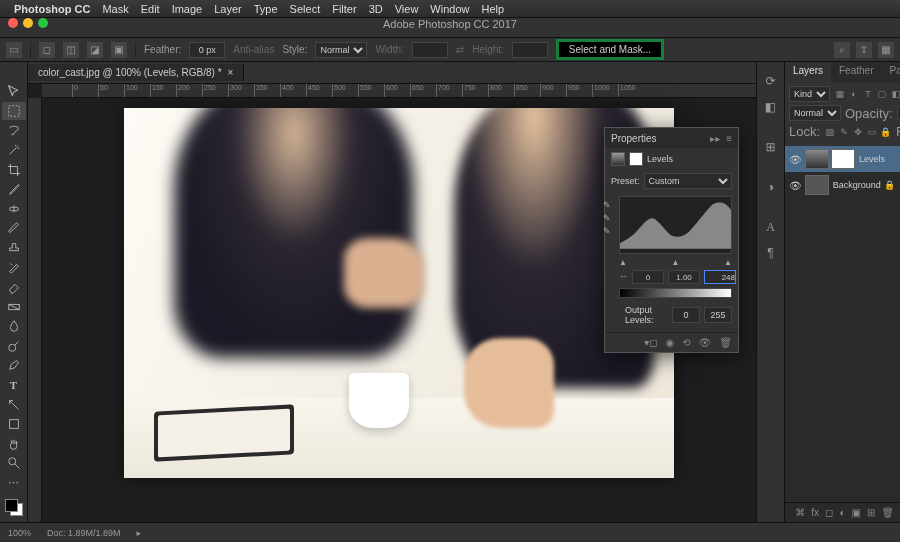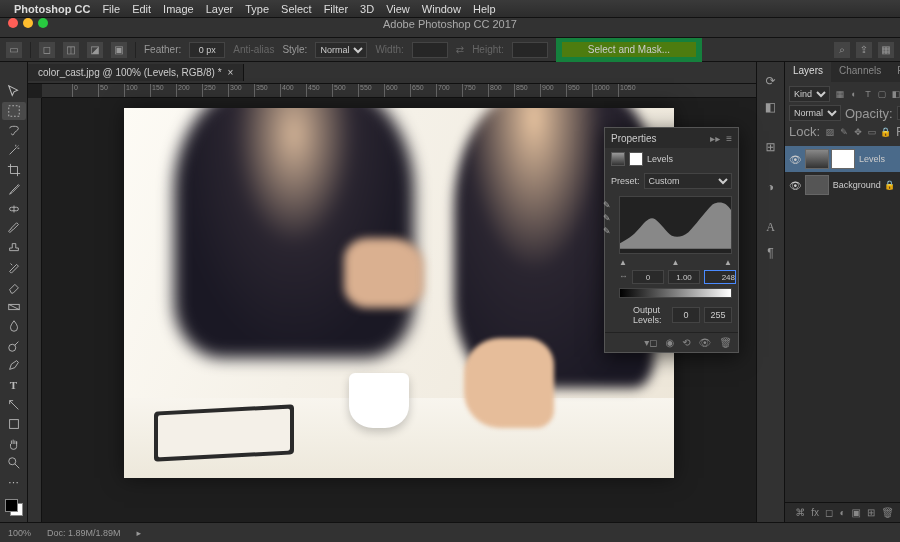--- a/index.html
+++ b/index.html
@@ -15,21 +15,21 @@
 .traffic { display: flex; gap: 5px; margin-left: 8px; }
 .traffic span { width: 10px; height: 10px; border-radius: 50%; }
 .tr-close { background: #ff5f57; } .tr-min { background: #ffbd2e; } .tr-max { background: #28c940; }
 .title-text { position: absolute; left: 50%; transform: translateX(-50%); font-size: 11px; color: #aaa; }
 
 
 .options-bar { height: 24px; background: #323232; display: flex; align-items: center; padding: 0 6px; gap: 8px; border-bottom: 1px solid #111; font-size: 10px; color: #999; }
 .opt-icon { width: 16px; height: 16px; background: #444; display: flex; align-items: center; justify-content: center; font-size: 10px; }
 .opt-sep { width: 1px; height: 16px; background: #222; }
 .opt-input { width: 36px; height: 16px; background: #2a2a2a; border: 1px solid #444; color: #ccc; font-size: 9px; text-align: center; }
-.opt-button { background: #4d7c0f; border: 6px solid #15803d; color: #ccc; font-size: 10px; padding: 2px 26px; cursor: pointer; }
+.opt-button { background: #000000; border: 3px solid #15803d; color: #ccc; font-size: 10px; padding: 2px 10px; cursor: pointer; }
 .opt-select { background: #2a2a2a; border: 1px solid #444; color: #ccc; font-size: 9px; height: 16px; }
 .opt-right { margin-left: auto; display: flex; gap: 6px; }
 
 
 .workspace { display: flex; height: 460px; }
 
 
 .toolbox { width: 28px; background: #323232; display: flex; flex-direction: column; padding-top: 20px; border-right: 1px solid #111; }
 .tool { width: 24px; height: 20px; margin: 0 auto 1px; display: flex; align-items: center; justify-content: center; color: #bbb; cursor: pointer; font-size: 11px; border-radius: 2px; }
 .tool svg { width: 14px; height: 14px; fill: #bbb; stroke: #bbb; }
@@ -111,21 +111,21 @@
 
 
 .status-bar { height: 20px; background: #323232; display: flex; align-items: center; padding: 0 8px; font-size: 9px; color: #999; gap: 16px; border-top: 1px solid #111; }
 </style>
 </head>
 <body>
 
 <div class="mac-menu">
   <span class="apple"></span>
   <span class="item" style="font-weight:600">Photoshop CC</span>
-  <span class="item">File</span>
+  <span class="item">Mask</span>
   <span class="item">Edit</span>
   <span class="item">Image</span>
   <span class="item">Layer</span>
   <span class="item">Type</span>
   <span class="item">Select</span>
   <span class="item">Filter</span>
   <span class="item">3D</span>
   <span class="item">View</span>
   <span class="item">Window</span>
   <span class="item">Help</span>
@@ -329,21 +329,21 @@
     <div style="height:10px"></div>
     <div class="strip-icon">◑</div>
     <div style="height:10px"></div>
     <div class="strip-icon" style="font-family:serif">A</div>
     <div class="strip-icon">¶</div>
   </div>
 
   <div class="panels">
     <div class="panel-tabs">
       <span class="panel-tab active">Layers</span>
-      <span class="panel-tab">Channels</span>
+      <span class="panel-tab">Feather</span>
       <span class="panel-tab">Paths</span>
 
     </div>
     <div class="layer-controls">
       <div class="layer-row">
         <select class="mini-select" style="max-width:44px"><option>Kind</option></select>
         <div class="filter-icons">
           <span>▦</span>
           <span>◐</span>
           <span>T</span>
@@ -435,21 +435,21 @@
     <span>▲</span>
     <span>▲</span>
   </div>
   <div class="histo-inputs" style="margin-left:14px">
     <span style="font-size:9px;color:#888">↔</span>
     <input value="0" style="">
     <input value="1.00" style="">
     <input class="active" value="248" style="">
   </div>
   <div class="gradient-bar" style="margin-left:14px"></div>
-  <div class="prop-row" style="margin-left:22px">
+  <div class="prop-row" style="margin-left:14px">
     <span>Output Levels:</span>
     <input class="opt-input" style="width: 28px;" value="0">
     <input class="opt-input" style="width: 28px;" value="255">
   </div>
   <div class="prop-footer">
     <span>▾◻</span>
     <span>◉</span>
     <span>⟲</span>
     <span>👁</span>
     <span>🗑</span>

